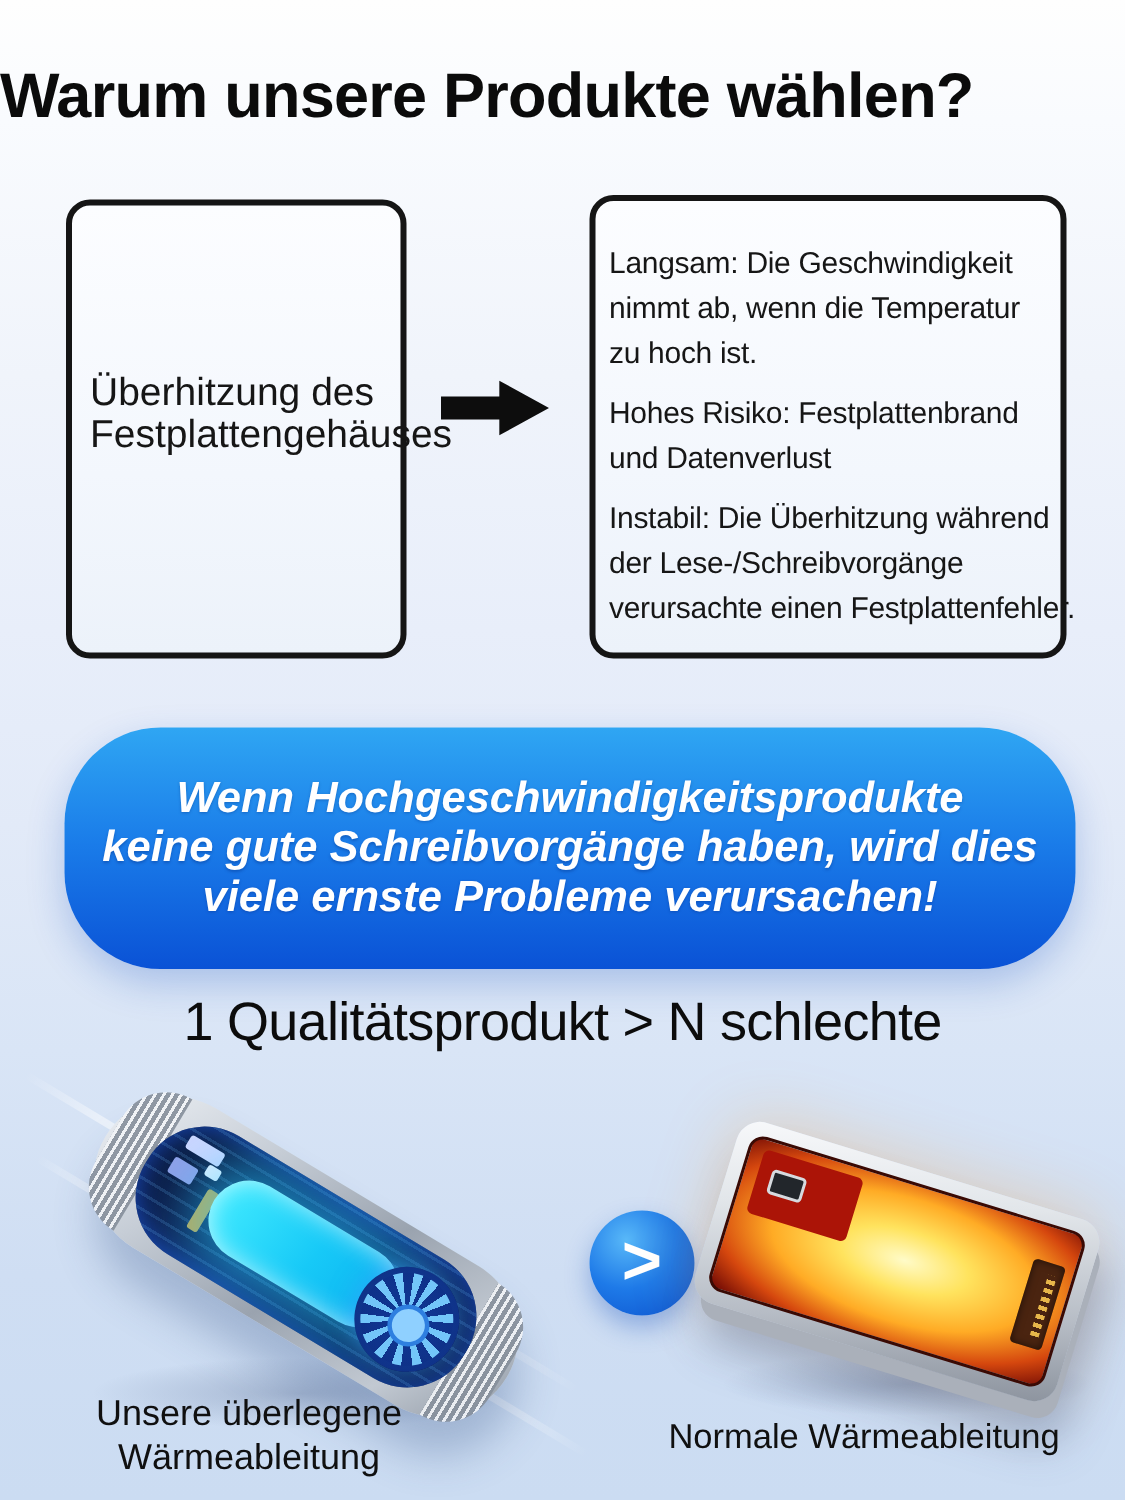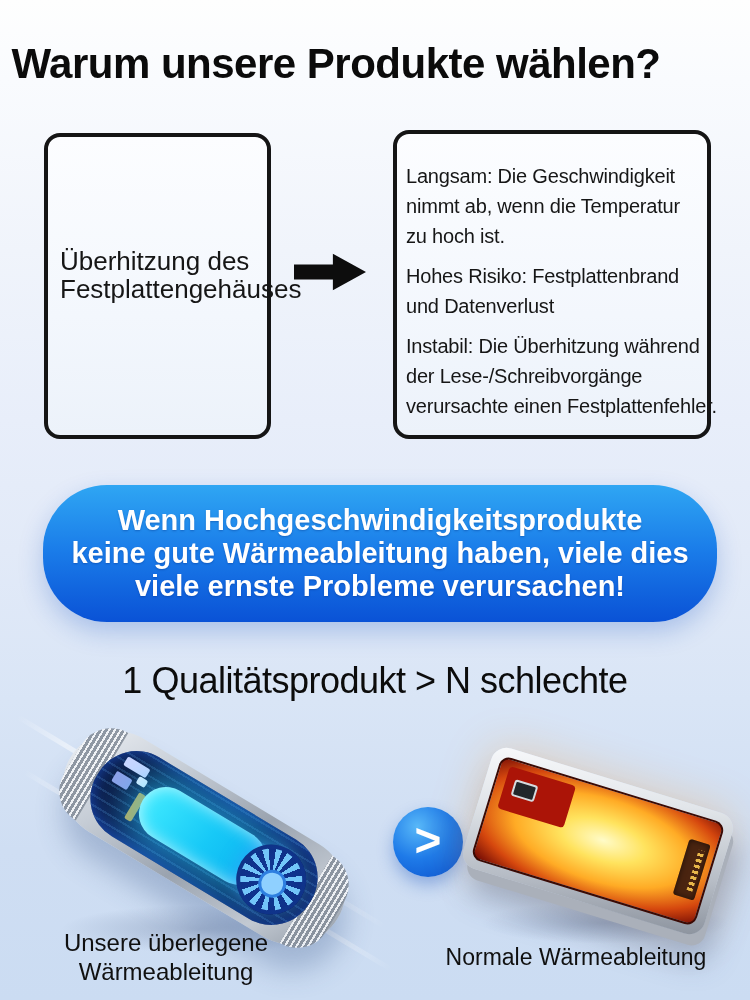--- a/index.html
+++ b/index.html
@@ -3,21 +3,21 @@
 <meta charset="utf-8">
 <style>
   html,body{margin:0;padding:0;background:#ffffff;}
   .canvas{
     position:relative;width:750px;height:1000px;overflow:hidden;
     font-family:"Liberation Sans","DejaVu Sans",sans-serif;
     background:linear-gradient(180deg,#fefefe 0%,#f9fbfe 8%,#f0f4fb 25%,#e8eefa 42%,#e2eaf8 55%,#d9e5f6 70%,#cfdef3 85%,#cbdcf2 100%);
   }
   
   .title{
-    position:absolute;top:40px;left:0;width:672px;margin:0;text-align:center;
+    position:absolute;top:40px;left:0;width:672px;margin:0;text-align:left;
     font-size:42px;font-weight:700;color:#0b0b0b;letter-spacing:-.5px;
   }
   
   .box{
     position:absolute;border:4px solid #151515;border-radius:16px;
     background:linear-gradient(180deg,#fcfdff 0%,#f3f7fd 60%,#ecf2fa 100%);
     box-sizing:border-box;
   }
   .cause-box{left:44px;top:133px;width:227px;height:306px;}
   .cause-text{position:absolute;left:12px;top:110px;font-size:26px;line-height:28px;color:#161616;}
@@ -25,24 +25,25 @@
   .arrow-right{
     position:absolute;left:294px;top:253px;width:72px;height:38px;background:#0d0d0d;
     clip-path:polygon(0 30%,54% 30%,54% 2%,100% 50%,54% 98%,54% 70%,0 70%);
   }
   .effects-box{left:393px;top:130px;width:318px;height:309px;}
   .effects-box .para{margin:0 0 10px 0;padding:0;font-size:20px;line-height:30px;color:#161616;}
   .effects-box .para .line{display:block;white-space:nowrap;letter-spacing:-.2px;}
   .effects-inner{position:absolute;left:9px;top:27px;right:0;}
   
   .banner{
-    position:absolute;left:43px;top:485px;width:674px;height:137px;border-radius:64px;
+    position:absolute;left:43px;top:485px;width:674px;height:161px;border-radius:64px;
     background:linear-gradient(180deg,#2fa6f3 0%,#1a7ce9 48%,#0a52d6 100%);
     display:flex;flex-direction:column;align-items:center;justify-content:center;
     box-shadow:0 10px 24px rgba(20,80,190,.25);
+    font-style:italic;
   }
   .banner .line{
     display:block;white-space:nowrap;color:#ffffff;font-size:29px;font-weight:700;
     line-height:33px;text-align:center;text-shadow:0 1px 2px rgba(0,40,120,.35);
   }
   
   .vs-heading{
     position:absolute;top:660px;left:0;width:750px;margin:0;text-align:center;
     font-size:36px;font-weight:400;color:#0c0c0c;letter-spacing:-.5px;
   }
@@ -155,21 +156,21 @@
       <p class="para">
         <span class="line">Instabil: Die Überhitzung während</span>
         <span class="line">der Lese-/Schreibvorgänge</span>
         <span class="line">verursachte einen Festplattenfehler.</span>
       </p>
     </div>
   </div>
 
   <div class="banner">
     <span class="line">Wenn Hochgeschwindigkeitsprodukte</span>
-    <span class="line">keine gute Wärmeableitung haben, viele dies</span>
+    <span class="line">keine gute Schreibvorgänge haben, wird dies</span>
     <span class="line">viele ernste Probleme verursachen!</span>
   </div>
 
   <h2 class="vs-heading">1 Qualitätsprodukt &gt; N schlechte</h2>
 
   <div class="ground-shadow gL"></div>
   <div class="ground-shadow gR"></div>
 
   <div class="product-left">
     <div class="streak s1"></div>

